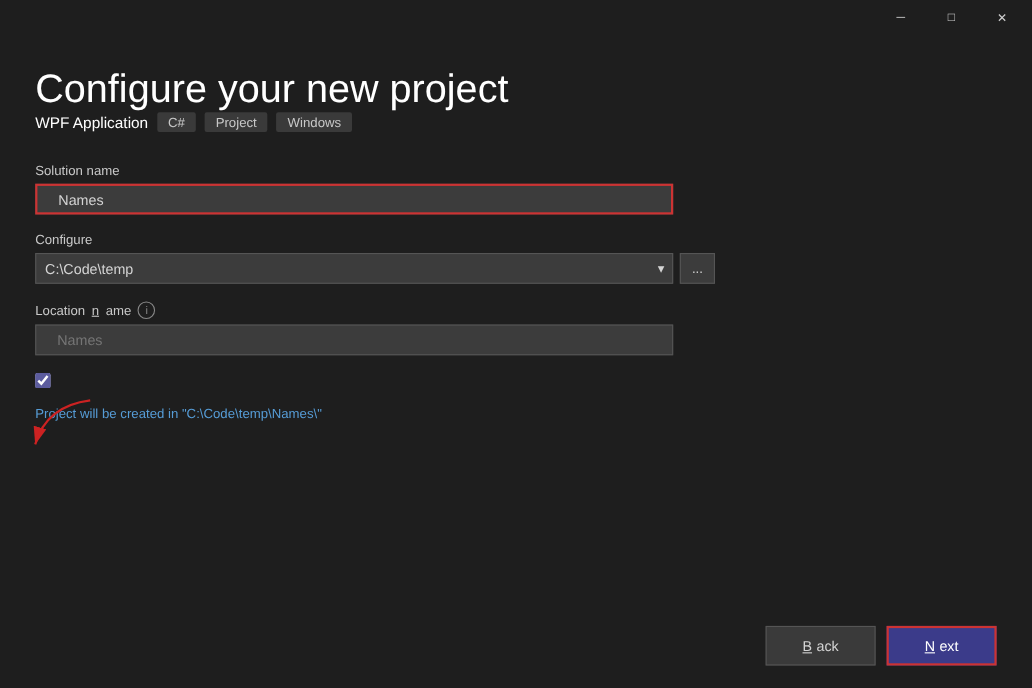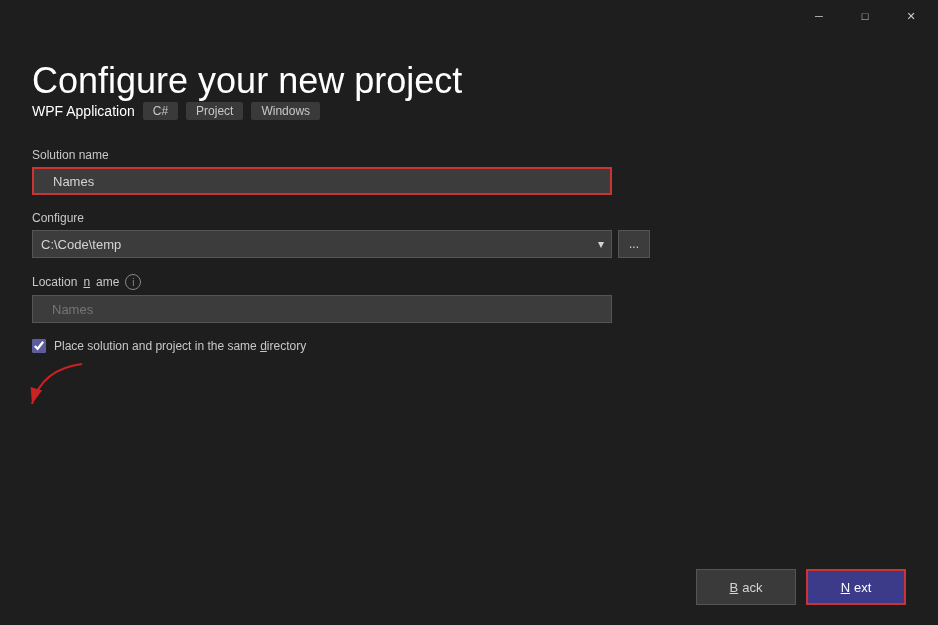--- a/index.html
+++ b/index.html
@@ -307,35 +307,33 @@
           <span class="underline">n</span>
           <span>ame</span>
         <span class="info-icon">i</span>
       </div>
       <input class="text-input dimmed" type="text" placeholder="Names" value="" style="">
     </div>
 
     <div style="position:relative; margin-bottom: 12px;">
       <div class="annotation-container">
         <input type="checkbox" id="same-dir-checkbox" checked="" style="width: 14px; height: 14px; cursor: pointer; accent-color: rgb(92, 92, 158);">
-        <label for="same-dir-checkbox" class="checkbox-label">
-          Place solution and project in the same <span class="underline">d</span>irectory
-        </label>
       </div>
 
       <svg class="arrow-svg" width="80" height="60" viewBox="0 0 80 60">
         <defs>
           <marker id="arrowhead" markerWidth="8" markerHeight="6" refX="8" refY="3" orient="auto">
             <polygon points="0 0, 8 3, 0 6" fill="#cc2222"></polygon>
           </marker>
         </defs>
         <path d="M 60 5 Q 20 10 10 45" stroke="#cc2222" stroke-width="2" fill="none" marker-end="url(#arrowhead)"></path>
       </svg>
     </div>
 
+    <div class="project-path-info">Project will be created in "C:\Code\temp\Names\"</div>
 
   </div>
 
   <div class="footer">
     <button class="btn btn-back">
       <span class="underline">B</span>
         <span>ack</span>
     </button>
     <button class="btn btn-next">
       <span class="underline">N</span>

